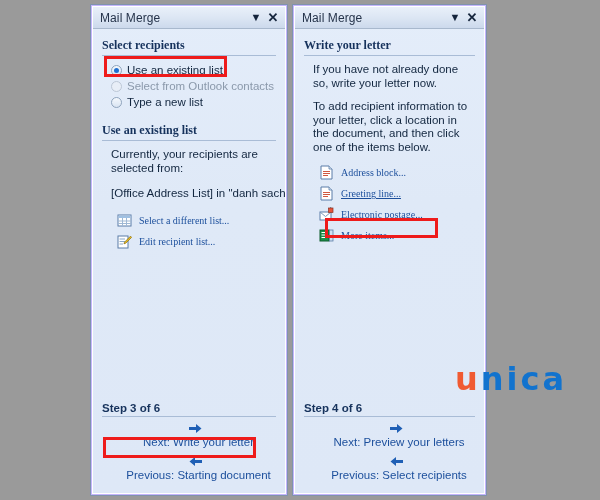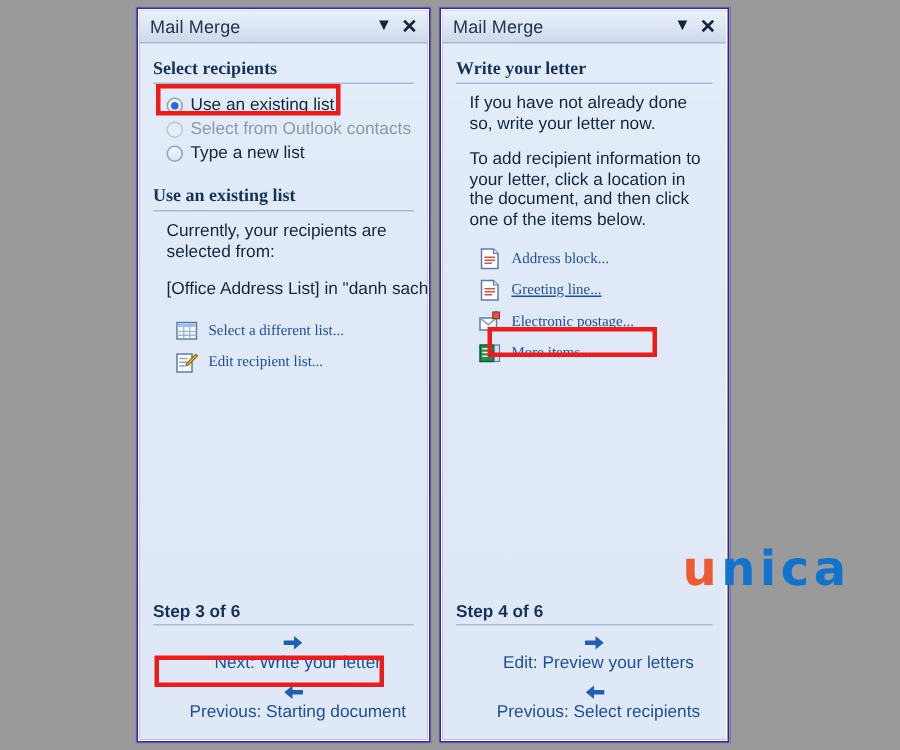--- a/index.html
+++ b/index.html
@@ -13,21 +13,21 @@
     font-family: "Liberation Sans", sans-serif;
     overflow: hidden;
     position: relative;
   }
 
   
   .pane {
     position: absolute;
     top: 4px;
     height: 492px;
-    background: #4c1d95;
+    background: #c4b5fd;
     border: 1px solid #7f93ad;
     box-sizing: border-box;
     display: flex;
     flex-direction: column;
   }
   .pane-left  { left: 90px;  width: 198px; }
   .pane-right { left: 292px; width: 195px; }
 
   .pane-inner {
     position: absolute;
@@ -371,21 +371,21 @@
 
     <div class="pane-foot">
       <div class="step-head">Step 4 of 6</div>
 
       <div class="nav-row">
         <span class="arrow">
           <svg width="13" height="11" viewBox="0 0 13 11">
             <path d="M0 4 L7 4 L7 1 L12.5 5.5 L7 10 L7 7 L0 7 Z" fill="#1f5fb5"></path>
           </svg>
         </span>
-        <span class="lk">Edit: Preview your letters</span>
+        <span class="lk">Next: Preview your letters</span>
       </div>
 
       <div class="nav-row">
         <span class="arrow">
           <svg width="13" height="11" viewBox="0 0 13 11">
             <path d="M13 4 L6 4 L6 1 L0.5 5.5 L6 10 L6 7 L13 7 Z" fill="#1f5fb5"></path>
           </svg>
         </span>
         <span class="lk">Previous: Select recipients</span>
       </div>

